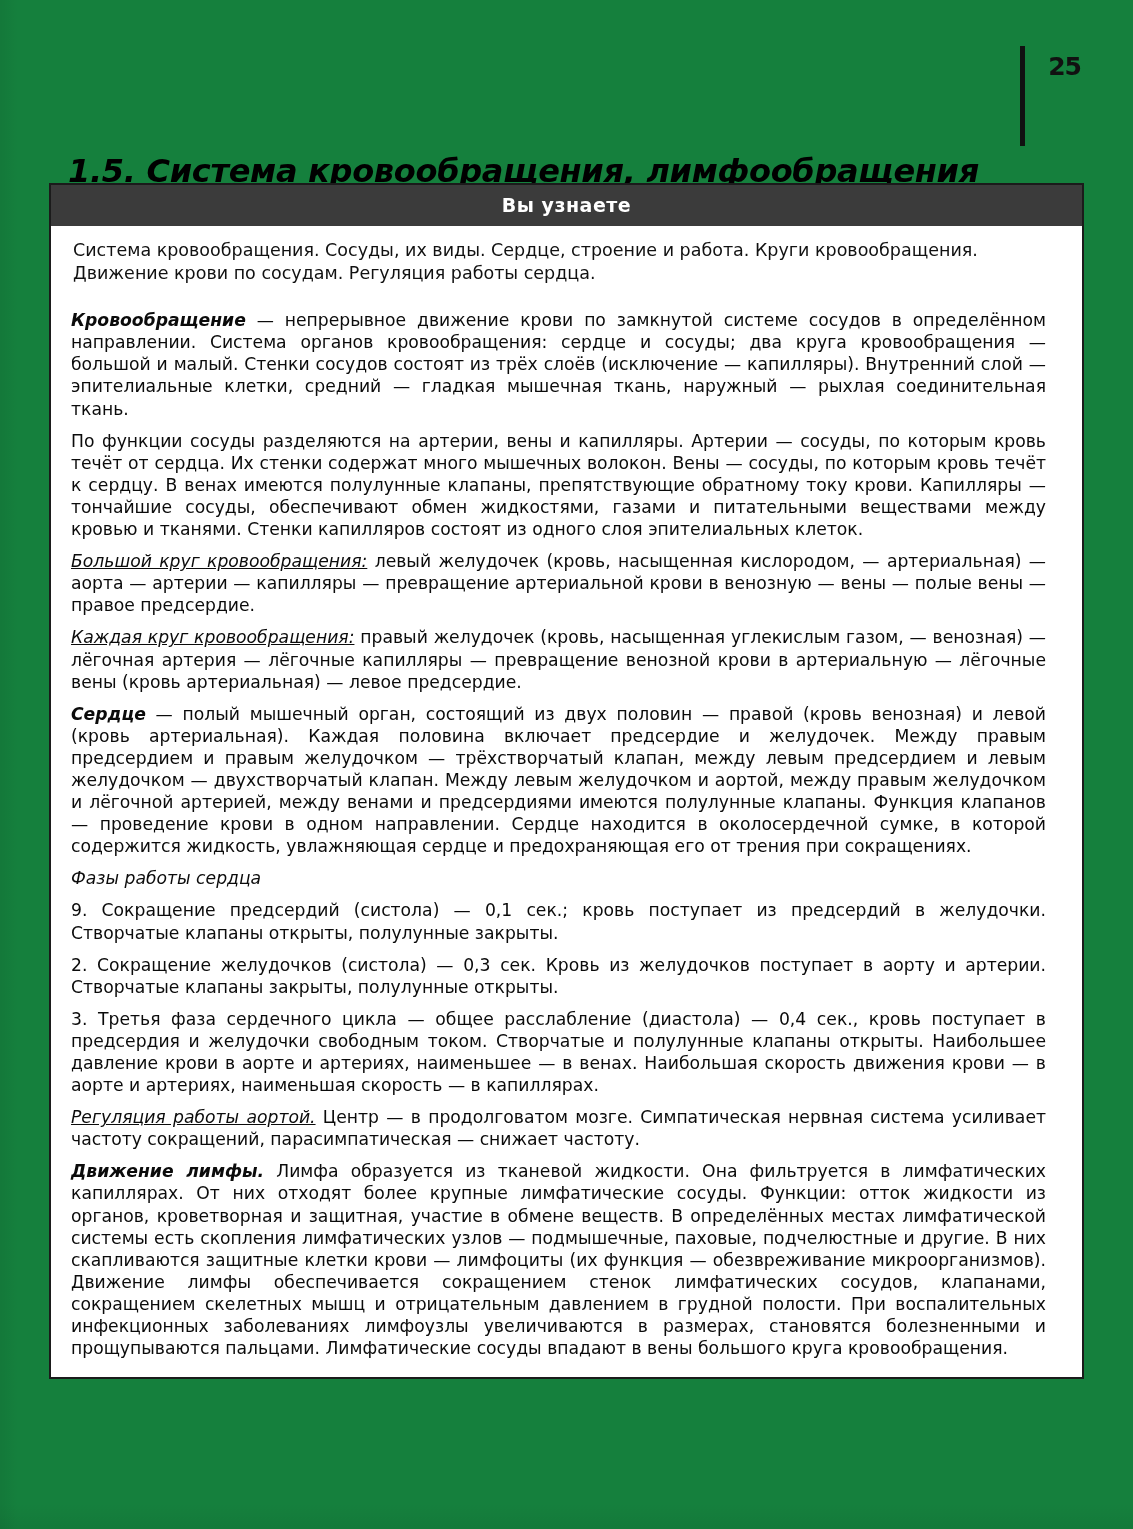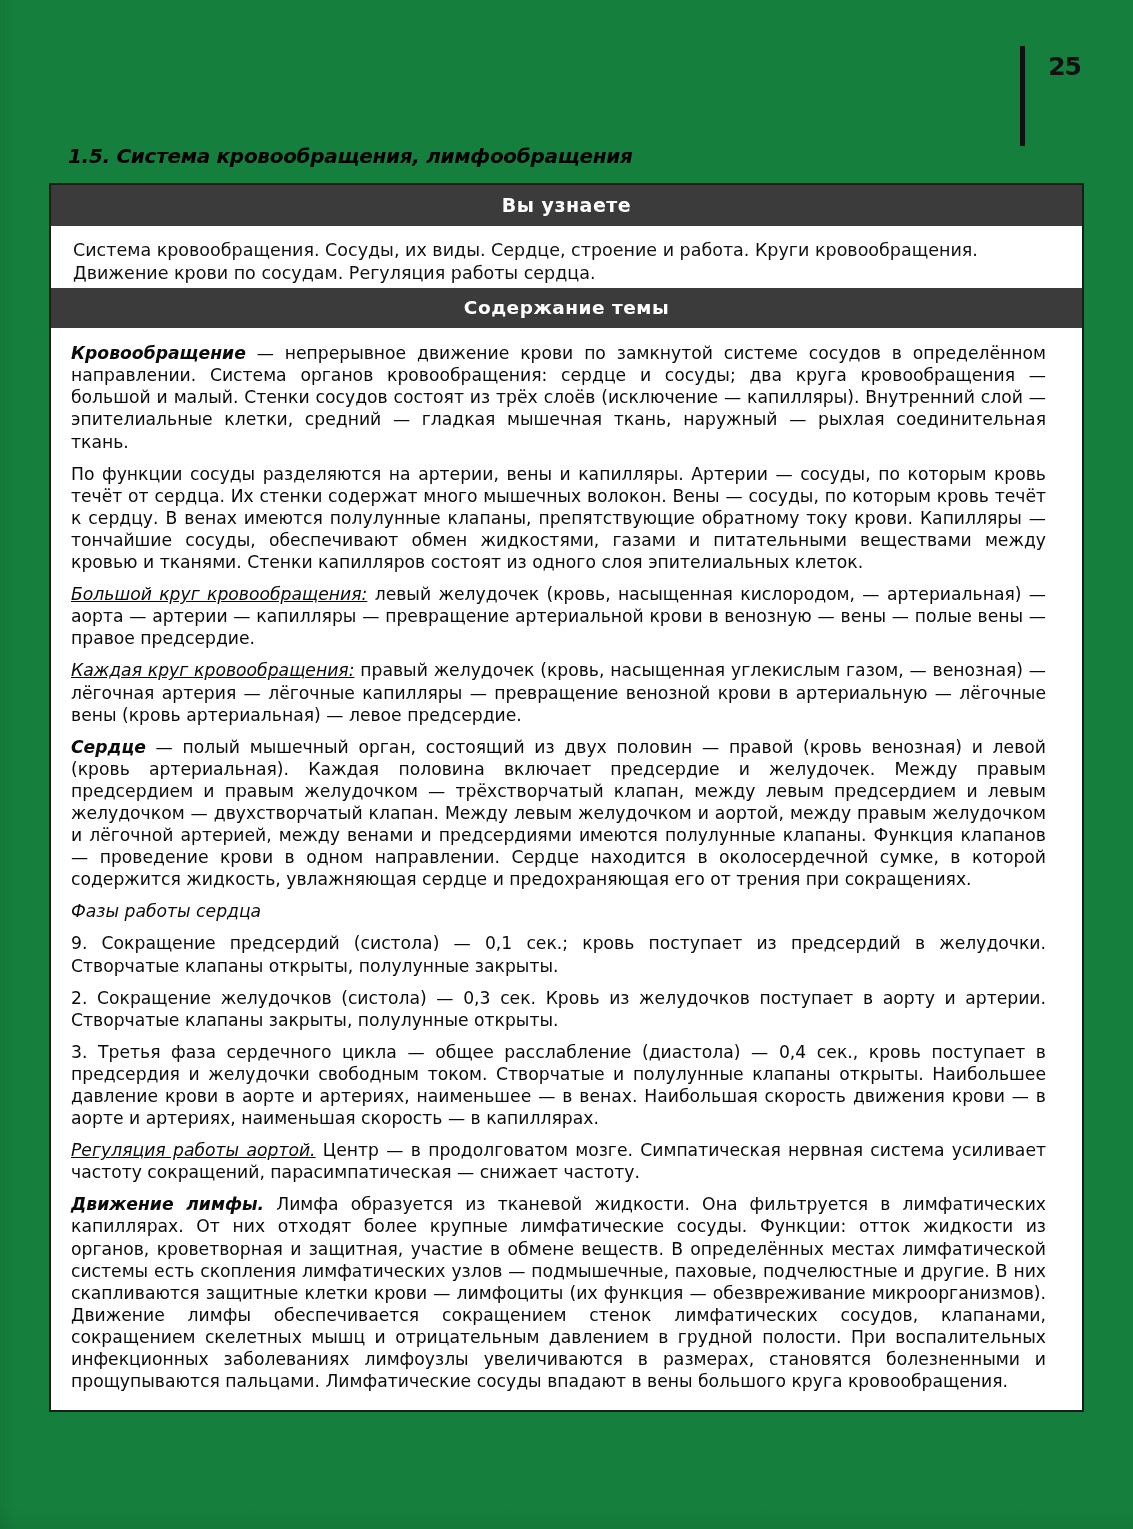--- a/index.html
+++ b/index.html
@@ -42,21 +42,21 @@
     font-weight: bold;
     font-size: 25px;
     letter-spacing: -1px;
     color: #111;
   }
 
   .title {
     position: absolute;
     left: 68px;
     top: 131px;
-    font-size: 20px;
+    font-size: 32px;
     font-weight: bold;
     font-style: italic;
     letter-spacing: -0.3px;
     color: #000;
     font-family: "DejaVu Sans", sans-serif;
     white-space: nowrap;
   }
 
   .frame {
     position: absolute;
@@ -74,21 +74,21 @@
     text-align: center;
     font-weight: bold;
     font-size: 19px;
     letter-spacing: 0.5px;
     padding: 9px 0 10px 0;
     font-family: "DejaVu Sans", sans-serif;
   }
   .band.thin { font-size: 18.5px; }
 
   .intro {
-    padding: 13px 22px 3px 22px;
+    padding: 13px 22px 10px 22px;
     font-size: 17.5px;
     line-height: 1.32;
     color: #111;
     background: #fff;
   }
 
   .content {
     padding: 14px 36px 18px 20px;
     background: #fff;
   }
@@ -141,21 +141,20 @@
   </div>
 
   <h1 class="title">1.5. Система кровообращения, лимфообращения</h1>
 
   <div class="frame">
 
     <div class="band">Вы узнаете</div>
 
     <div class="intro">Система кровообращения. Сосуды, их виды. Сердце, строение и работа. Круги кровообращения. Движение крови по сосудам. Регуляция работы сердца.</div>
 
-    <div class="band thin">Содержание темы</div>
 
     <div class="content">
 
       <p class="para">
         <span class="lead-bold">Кровообращение</span><span> — непрерывное движение крови по замкнутой системе сосудов в определённом направлении. Система органов кровообращения: сердце и сосуды; два круга кровообращения — большой и малый. Стенки сосудов состоят из трёх слоёв (исключение — капилляры). Внутренний слой — эпителиальные клетки, средний — гладкая мышечная ткань, наружный — рыхлая соединительная ткань.</span>
       </p>
 
       <p class="para">
         <span>По функции сосуды разделяются на артерии, вены и капилляры. Артерии — сосуды, по которым кровь течёт от сердца. Их стенки содержат много мышечных волокон. Вены — сосуды, по которым кровь течёт к сердцу. В венах имеются полулунные клапаны, препятствующие обратному току крови. Капилляры — тончайшие сосуды, обеспечивают обмен жидкостями, газами и питательными веществами между кровью и тканями. Стенки капилляров состоят из одного слоя эпителиальных клеток.</span>
       </p>

